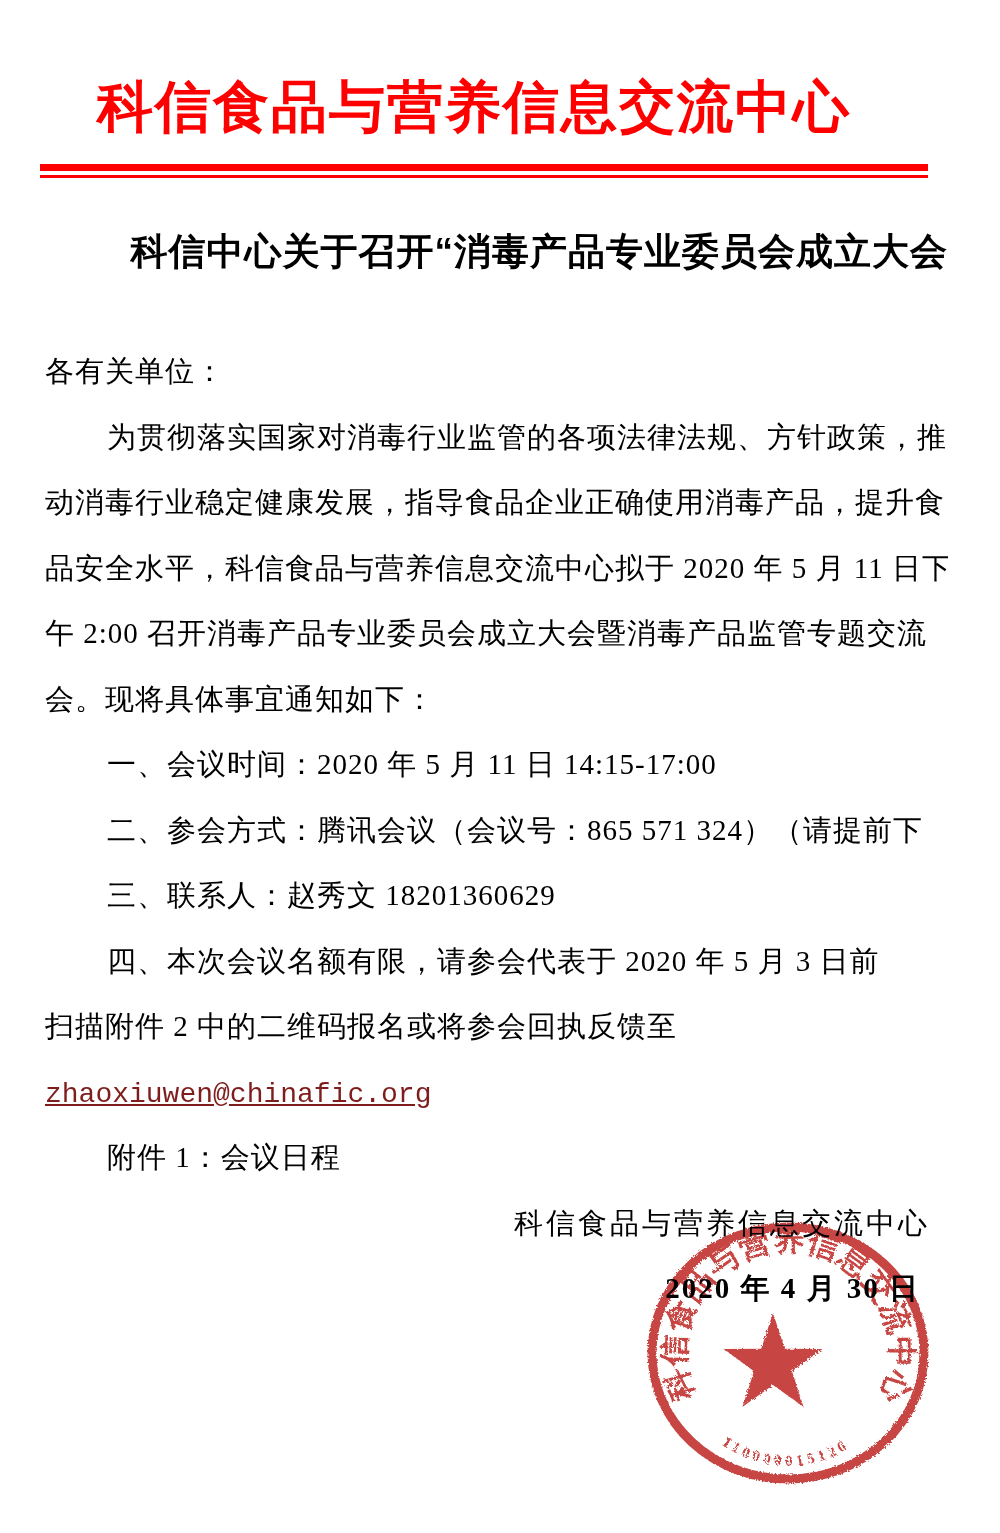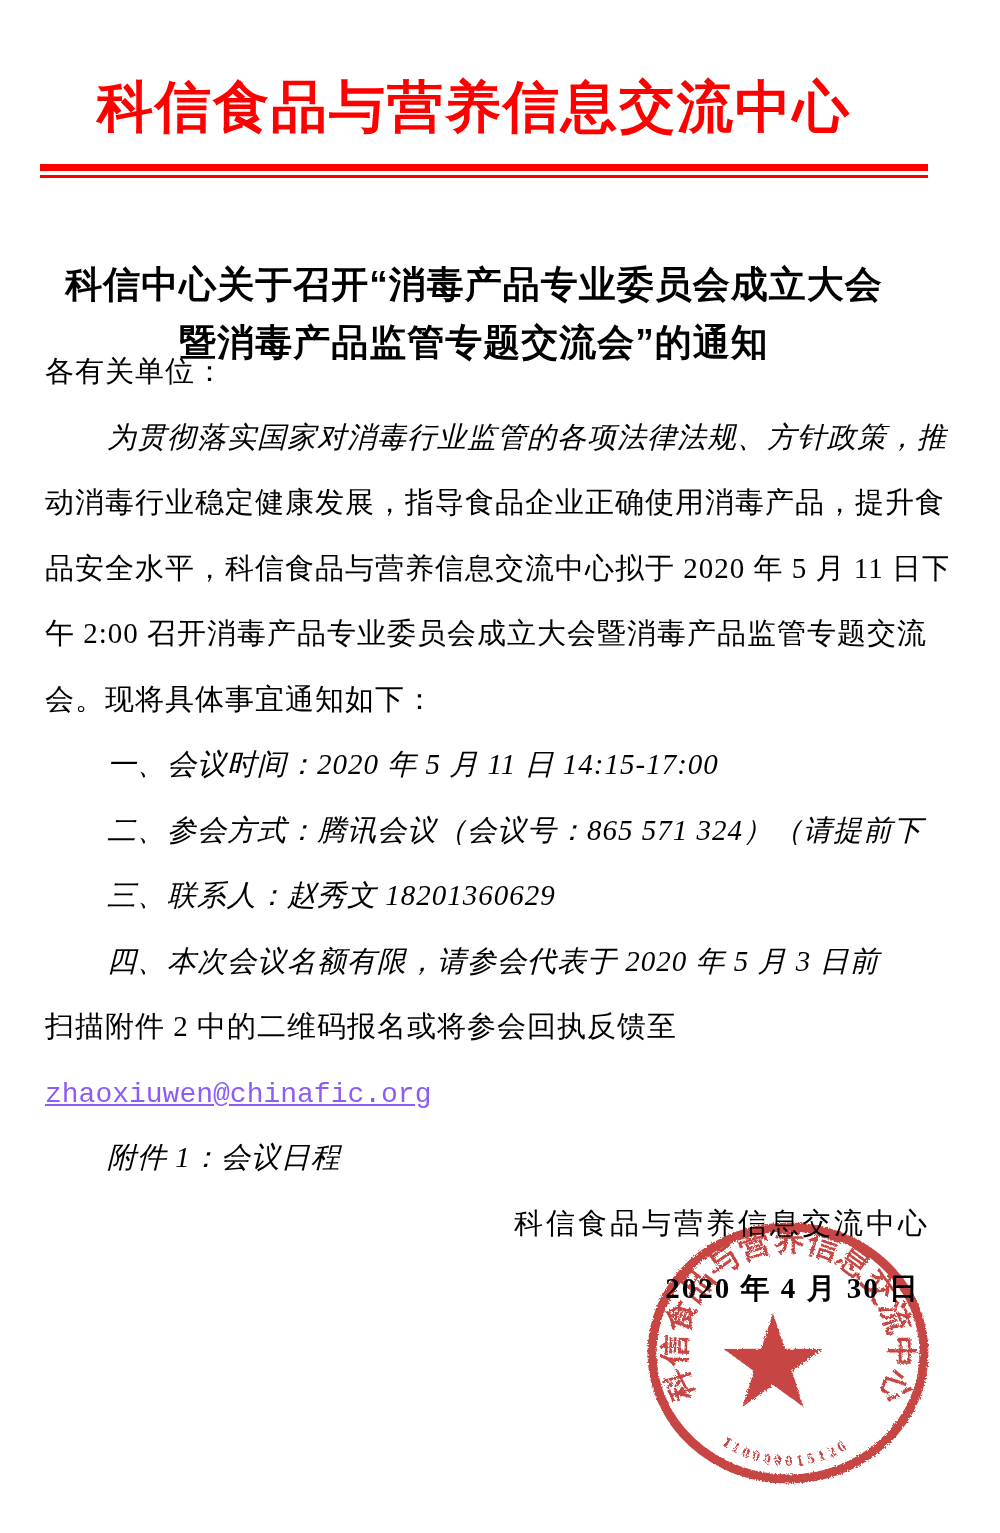--- a/index.html
+++ b/index.html
@@ -35,48 +35,48 @@
   }
   .rule-thin {
     position: absolute;
     left: 40px; top: 141px;
     width: 888px; height: 3px;
     background: #ff0000;
   }
   
   .doc-title {
     position: absolute;
-    top: 222px; left: 0;
+    top: 189px; left: 0;
     width: 100%;
-    text-align: center;
+    text-align: right;
     font-family: "Liberation Sans", sans-serif;
     font-weight: bold;
     font-size: 37px;
     line-height: 58px;
     letter-spacing: 1px;
     white-space: nowrap;
   }
   
   .body-text {
     position: absolute;
     left: 45px; top: 305px;
     width: 890px;
     font-size: 29px;
     letter-spacing: 1px;
   }
   .line {
     height: 65.5px;
     line-height: 65.5px;
     white-space: pre;
   }
-  .indent { padding-left: 62px; font-style: italic; }
+  .indent { padding-left: 62px; }
   .right { text-align: right; padding-right: 5px; letter-spacing: 3px; }
   .right-date { text-align: right; padding-right: 15px; letter-spacing: 2px; font-weight: bold; }
   .email-link {
-    color: #8b5cf6;
+    color: #7f1d1d;
     text-decoration: underline;
     font-family: "Liberation Mono", "DejaVu Sans Mono", monospace;
     font-size: 28px;
     letter-spacing: 0;
   }
   
   .stamp {
     position: absolute;
     left: 642px; top: 1186px;
     width: 292px; height: 278px;
@@ -88,21 +88,20 @@
 <body>
 
 <div class="page">
 
   <div class="org-header">科信食品与营养信息交流中心</div>
   <div class="rule-thick"></div>
   <div class="rule-thin"></div>
 
   <div class="doc-title">
     <div>科信中心关于召开“消毒产品专业委员会成立大会</div>
-    <div>暨消毒产品监管专题交流会”的通知</div>
   </div>
 
   <div class="body-text">
     <div class="line">各有关单位：</div>
     <div class="line indent">为贯彻落实国家对消毒行业监管的各项法律法规、方针政策，推</div>
     <div class="line">动消毒行业稳定健康发展，指导食品企业正确使用消毒产品，提升食</div>
     <div class="line">品安全水平，科信食品与营养信息交流中心拟于 2020 年 5 月 11 日下</div>
     <div class="line">午 2:00 召开消毒产品专业委员会成立大会暨消毒产品监管专题交流</div>
     <div class="line">会。现将具体事宜通知如下：</div>
     <div class="line indent">一、会议时间：2020 年 5 月 11 日 14:15-17:00</div>

